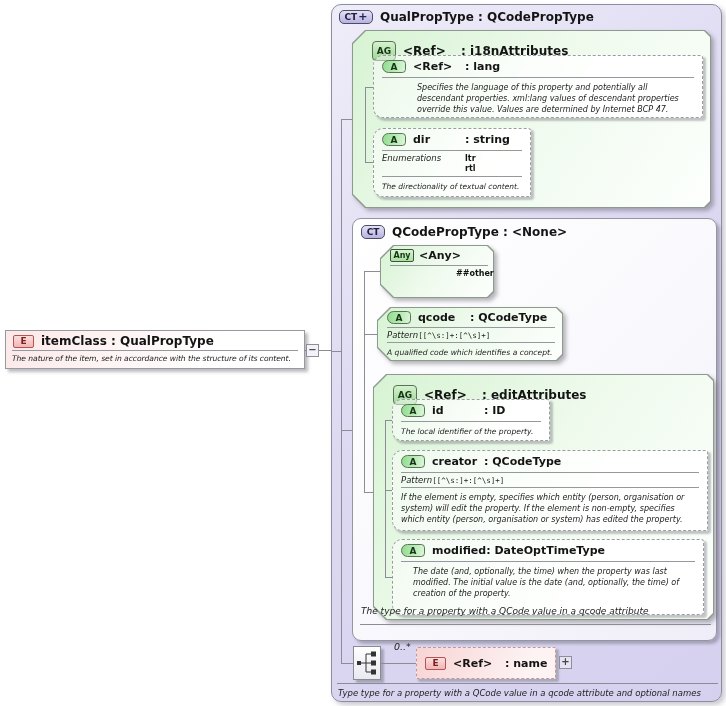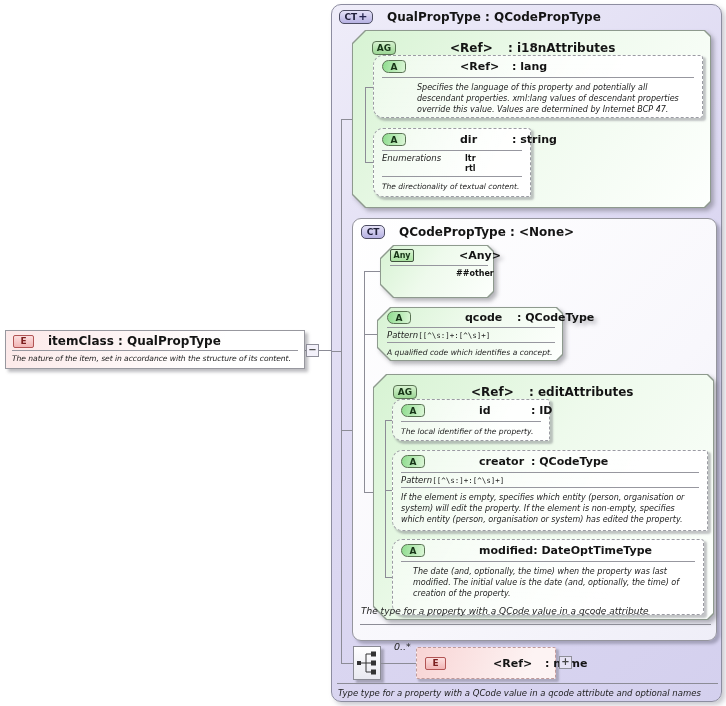--- a/index.html
+++ b/index.html
@@ -13,34 +13,34 @@
   .abs { position:absolute; }
   .tline { position:absolute; background:#8c8c96; }
 
   
   .badge { display:inline-flex; align-items:center; justify-content:center;
            font-weight:bold; flex:none; }
   .badge-ct { width:24px; height:14px; border:1.5px solid #4c4c62; border-radius:5px;
               background:linear-gradient(#e4e1f7,#b6b1e2); color:#20203a; font-size:9px; }
   .badge-ct-plus { width:34px; }
   .badge-ct-plus .plus { color:#24244e; font-size:11px; font-weight:900; margin-left:1px; line-height:10px; }
-  .badge-ag { width:24px; height:14px; border:1px solid #5a7354; border-radius:4px;
+  .badge-ag { width:24px; height:20px; border:1px solid #5a7354; border-radius:4px;
               background:linear-gradient(#d6f2cf,#9cd795); color:#173517; font-size:9px; }
   .badge-a { width:24px; height:13px; border:1px solid #5a7354; border-radius:7px 4px 4px 7px;
              background:linear-gradient(100deg,#8edc8e,#dcf7d7); color:#173517; font-size:9px; }
   .badge-any { width:24px; height:13px; border:1px solid #41533f; border-radius:2px;
                background:linear-gradient(#d9f4d3,#a9e2a1); color:#173517; font-size:8px; }
   .badge-e { width:21px; height:13px; border:1px solid #b25454; border-radius:2px;
              background:linear-gradient(#fcdede,#f1b5b5); color:#7c1f1f; font-size:9px; }
 
   
-  .head { display:flex; align-items:center; gap:14px; }
+  .head { display:flex; align-items:center; gap:7px; }
   .title { font-weight:bold; font-size:12px; color:#141414; white-space:nowrap; }
   .attr-title { font-weight:bold; font-size:11px; color:#141414; white-space:nowrap;
-                display:flex; align-items:baseline;margin-left:40px; }
+                display:flex; align-items:baseline; }
   .attr-name { display:inline-block; min-width:52px; }
   .sep { position:relative; height:1px; background:#97979f; margin:2px 8px 2px 8px; }
   .desc { font-style:italic; font-size:8px; line-height:11px; color:#222;
           padding:2px 8px 0 8px; overflow:hidden; }
   .desc-1line { white-space:nowrap; }
   .kv { display:flex; align-items:baseline; padding:0 8px; }
   .kv .k { font-style:italic; font-size:8.5px; color:#222; flex:none; }
   .kv .v { font-family:"DejaVu Sans Mono", "Liberation Mono", monospace;
            font-size:7.5px; color:#222; }
   .enum-col { display:flex; flex-direction:column; font-weight:bold; font-size:8px;

